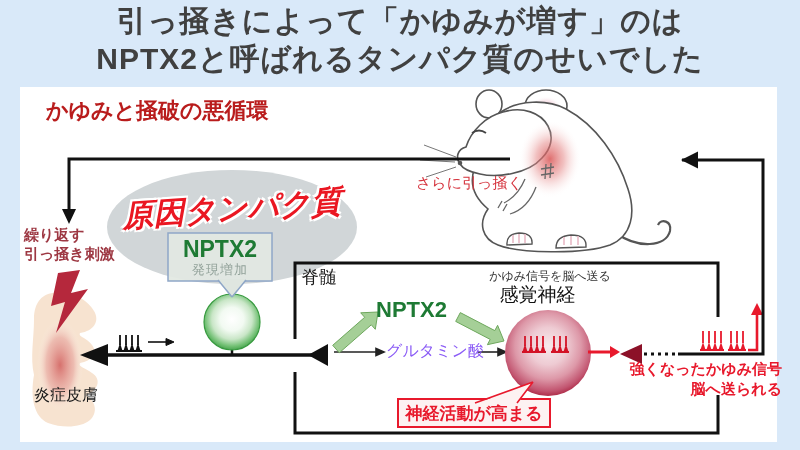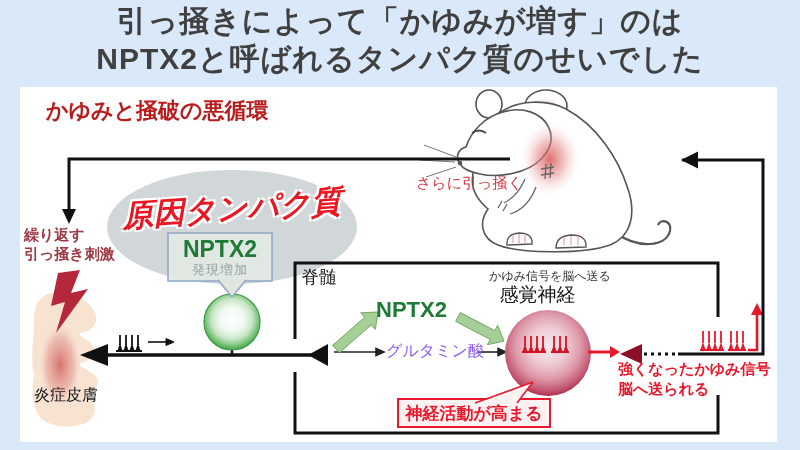--- a/index.html
+++ b/index.html
@@ -34,21 +34,21 @@
   .callout-nptx2-text .sub{font-size:13px;color:#92a29a;line-height:16px;letter-spacing:1px;}
   .inflamed-skin{left:14px;top:298px;font-size:16px;color:#1a1a1a;}
   .sensory-nerve{left:175px;top:273px;font-size:17px;color:#1a1a1a;}
   .spinal-cord{left:281px;top:178px;font-size:18px;color:#1a1a1a;}
   .spinal-caption{left:440px;top:181px;width:180px;text-align:center;font-size:12px;color:#333;}
   .spinal-nerve{left:440px;top:195px;width:155px;text-align:center;font-size:19px;color:#111;}
   .nptx2-label{left:356px;top:210px;font-size:22px;font-weight:bold;color:#1e7a34;}
   .glutamate{left:366px;top:254px;font-size:16px;color:#8b5cf6;}
   .activity-up{left:378px;top:315px;width:152px;text-align:center;
     font-size:17px;font-weight:bold;color:#e8192c;}
-  .stronger{left:598px;top:272px;width:164px;text-align:left;
+  .stronger{left:598px;top:272px;width:164px;text-align:right;
     font-size:15px;font-weight:bold;color:#e8192c;line-height:20px;}
   .scratch-more{left:396px;top:87px;font-size:15px;font-weight:normal;color:#d5323c;}
 </style>
 </head>
 <body>
 
 <div class="title">
   <div>引っ掻きによって「かゆみが増す」のは</div>
   <div>NPTX2と呼ばれるタンパク質のせいでした</div>
 </div>

